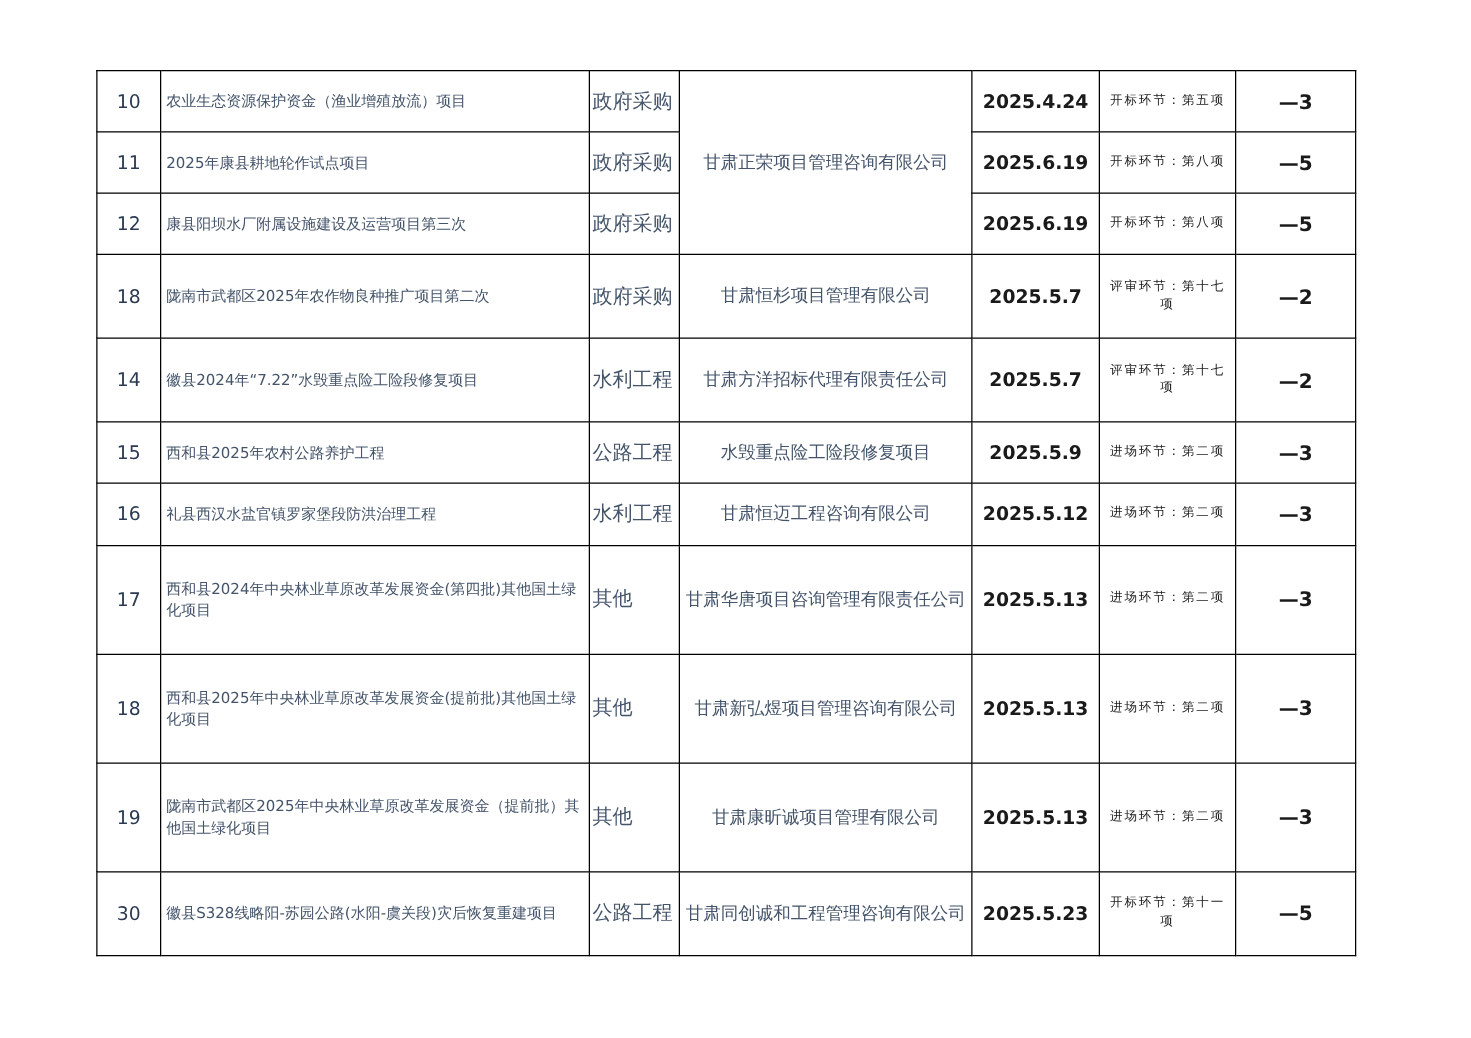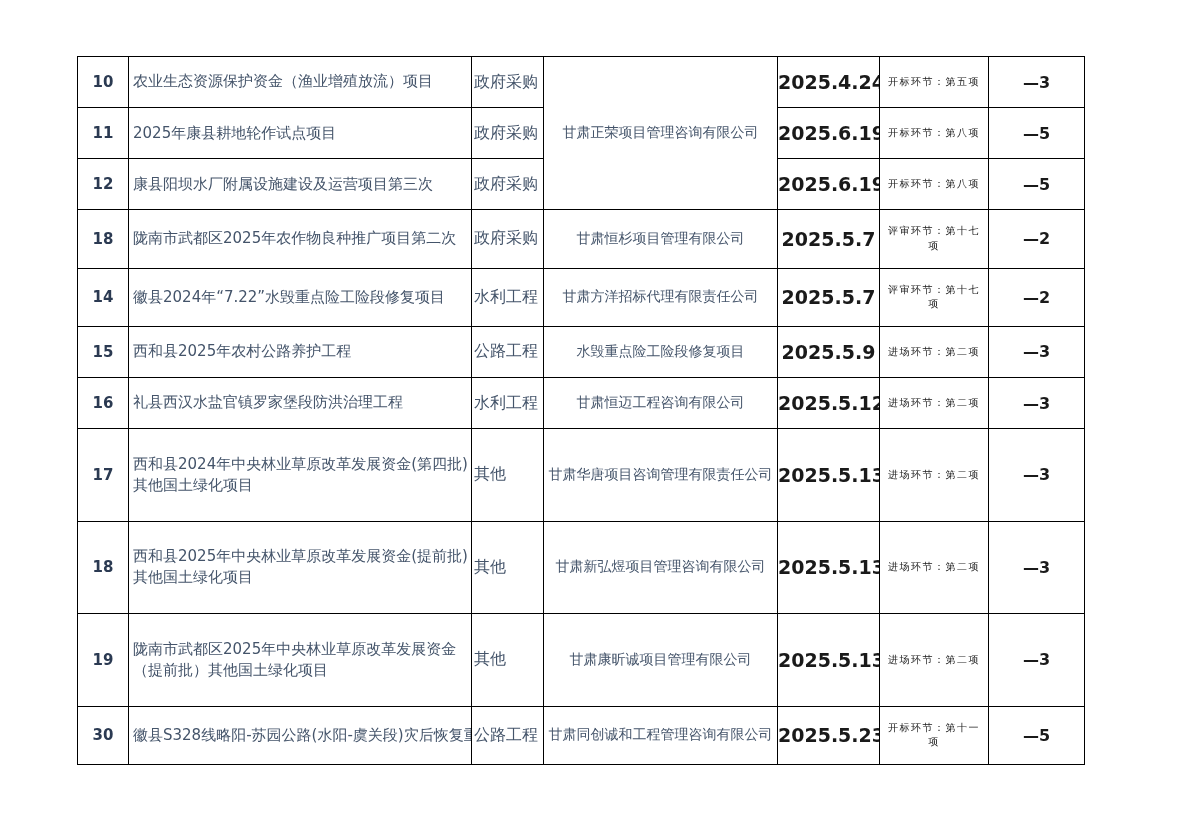--- a/index.html
+++ b/index.html
@@ -30,48 +30,48 @@
   }
   td {
     border: 1px solid var(--border);
     padding: 0;
     vertical-align: middle;
     overflow: hidden;
     background: #ffffff;
   }
   .cell-no {
     text-align: center;
-    font-weight: bold;
+    font-weight: normal;
     font-size: 15px;
     color: #2b3a52;
   }
   .cell-project {
     text-align: left;
     padding: 2px 1px 2px 4px;
-    font-size: 15px;
+    font-size: 12px;
     line-height: 1.42;
     color: var(--muted);
   }
   .cell-project.nowrap { white-space: nowrap; }
   .cell-category {
     text-align: left;
     padding-left: 2px;
     font-size: 16px;
     color: var(--muted);
   }
   .cell-company {
     text-align: center;
     padding: 0 1px;
     font-size: 14px;
     color: var(--muted);
   }
   .cell-date {
     text-align: center;
     font-weight: bold;
-    font-size: 19px;
+    font-size: 15px;
     color: var(--dark);
   }
   .cell-stage {
     text-align: center;
     padding: 0 4px;
     font-size: 10px;
     letter-spacing: 1.5px;
     line-height: 1.45;
     color: var(--dark);
   }

